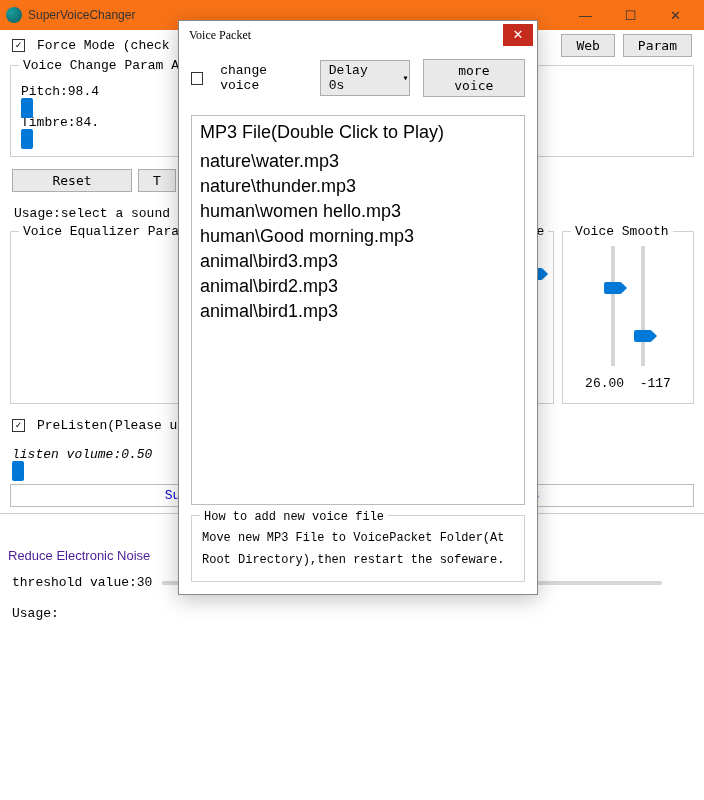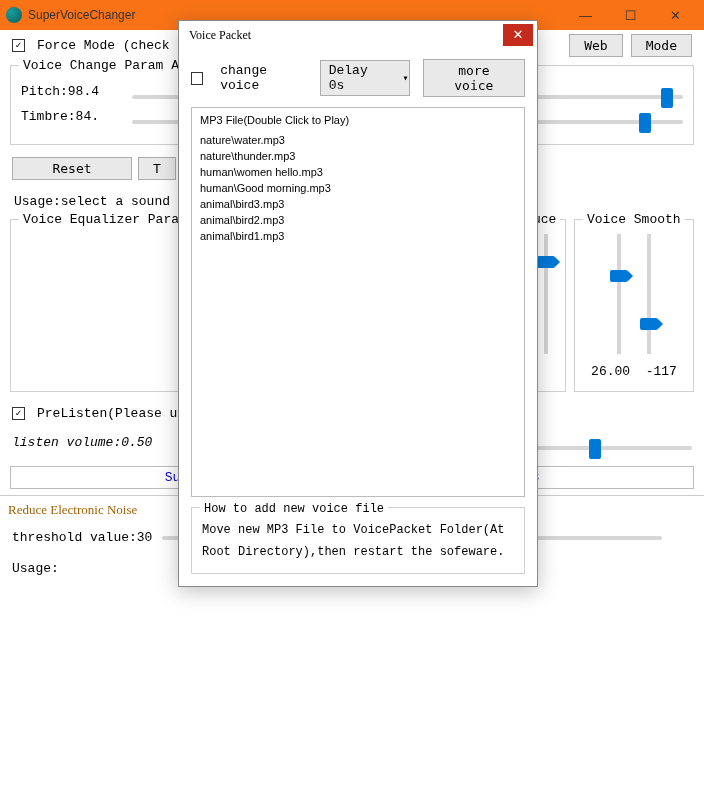--- a/index.html
+++ b/index.html
@@ -63,23 +63,24 @@
   position: relative;
 }
 .fieldset-label {
   position: absolute;
   top: -8px; left: 8px;
   background: #fff;
   padding: 0 4px;
   font-size: 13px;
 }
 .param-row {
-  display: flex; align-items: flex-end;
+  display: flex; align-items: flex-start;
   margin: 10px 0;
   gap: 6px;
+  flex-direction: column;
 }
 .param-label { width: 105px; }
 .slider-track {
   flex: 1;
   height: 4px;
   background: #d6d6d6;
   position: relative;
   border-radius: 2px;
 }
 .slider-thumb {
@@ -131,24 +132,25 @@
   padding: 3px 0;
   text-align: center;
   color: #0000d0;
   font-size: 13px;
 }
 .ren-section {
   border-top: 1px solid #ccc;
   margin-top: 4px;
 }
 .ren-title {
-  font-family: Liberation Serif, serif;
-  color: #a16207;
+  font-family: Liberation Sans, sans-serif;
+  color: #4c1d95;
   padding: 6px 8px 2px;
   font-size: 13px;
+  margin-top: 28px;
 }
 .threshold-row {
   display: flex; align-items: center;
   padding: 10px 12px;
   gap: 10px;
 }
 .usage-block {
   margin: 6px 12px 10px;
 }
 .usage-block p { margin-top: 6px; line-height: 1.5; }
@@ -174,37 +176,37 @@
 .modal-close {
   width: 30px; height: 22px;
   background: #c42b1c;
   color: #fff;
   display: flex; align-items: center; justify-content: center;
   font-size: 13px;
 }
 .modal-body { padding: 10px 12px 12px; }
 .modal-controls {
   display: flex; align-items: center; gap: 13px;
-  margin-bottom: 10px;
+  margin-bottom: 18px;
 }
 .dropdown {
   display: flex; align-items: center;
   background: #e9e9e9;
   border: 1px solid #adadad;
   padding: 2px 0 2px 8px;
   gap: 18px;
   font-size: 13px;
 }
 .dropdown .chev { font-size: 10px; }
 .file-list {
   border: 1px solid #bbb;
   height: 390px;
   padding: 6px 8px;
   font-family: "Segoe UI", sans-serif;
-  font-size: 11px;
+  font-size: 18px;
 }
 .file-list .hdr { margin-bottom: 6px; }
 .file-list .item { padding: 2px 0; }
 .howto {
   border: 1px solid #d0d0d0;
   margin-top: 10px;
   padding: 12px 10px 10px;
   position: relative;
   font-size: 12px;
   line-height: 1.8;
@@ -226,21 +228,21 @@
     <div class="win-btn">☐</div>
     <div class="win-btn">✕</div>
   </div>
 </div>
 
 <div class="top-row">
   <span class="checkbox checked"></span>
   <span>Force Mode (check it</span>
   <span class="spacer"></span>
   <div class="btn">Web</div>
-  <div class="btn">Mode</div>
+  <div class="btn">Param</div>
 </div>
 
 <div class="fieldset">
   <div class="fieldset-label">Voice Change Param Adj</div>
   <div class="param-row">
     <span class="param-label">Pitch:98.4</span>
     <div class="slider-track">
       <div class="slider-thumb" style="left:96%"></div>
     </div>
   </div>
@@ -281,21 +283,21 @@
 
   <div class="fieldset" style="width:40px; margin:0; padding:8px 4px;">
     <div class="fieldset-label" style="left:2px">uce</div>
     <div class="vsliders" style="gap:0; padding:6px 0 4px;">
       <div class="vslider">
           <div class="vslider-thumb" style="top:18%"></div>
         </div>
     </div>
   </div>
 
-  <div class="fieldset" style="width:120px; margin:0;">
+  <div class="fieldset" style="width:132px; margin:0;">
     <div class="fieldset-label">Voice Smooth</div>
     <div class="vsliders" style="gap:26px;">
       <div class="vslider">
           <div class="vslider-thumb" style="top:30%"></div>
         </div>
       <div class="vslider">
           <div class="vslider-thumb" style="top:70%"></div>
         </div>
     </div>
     <div class="eq-values">

